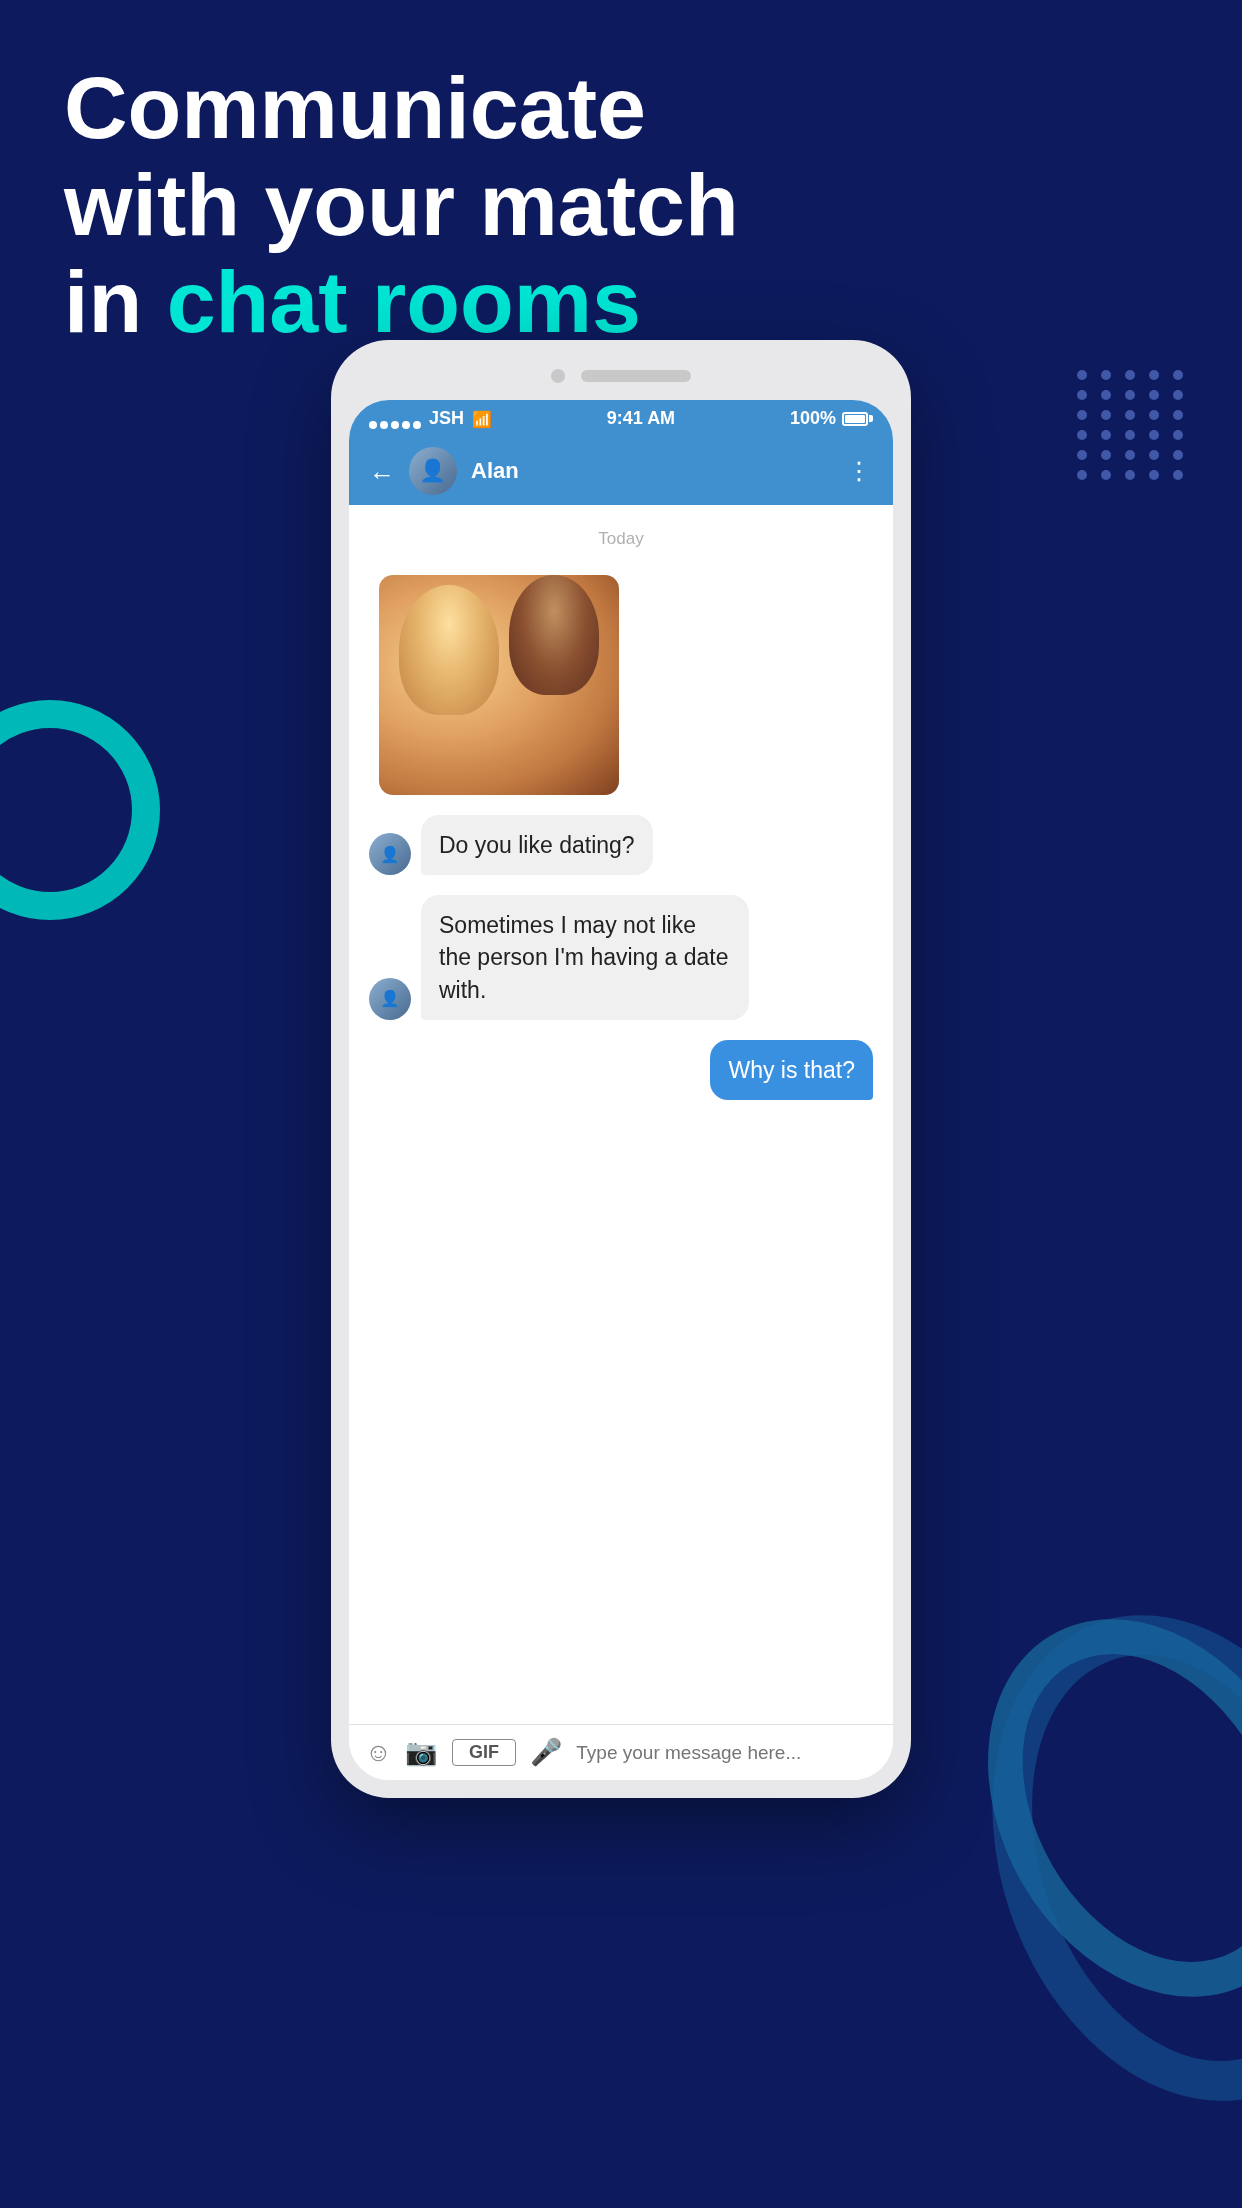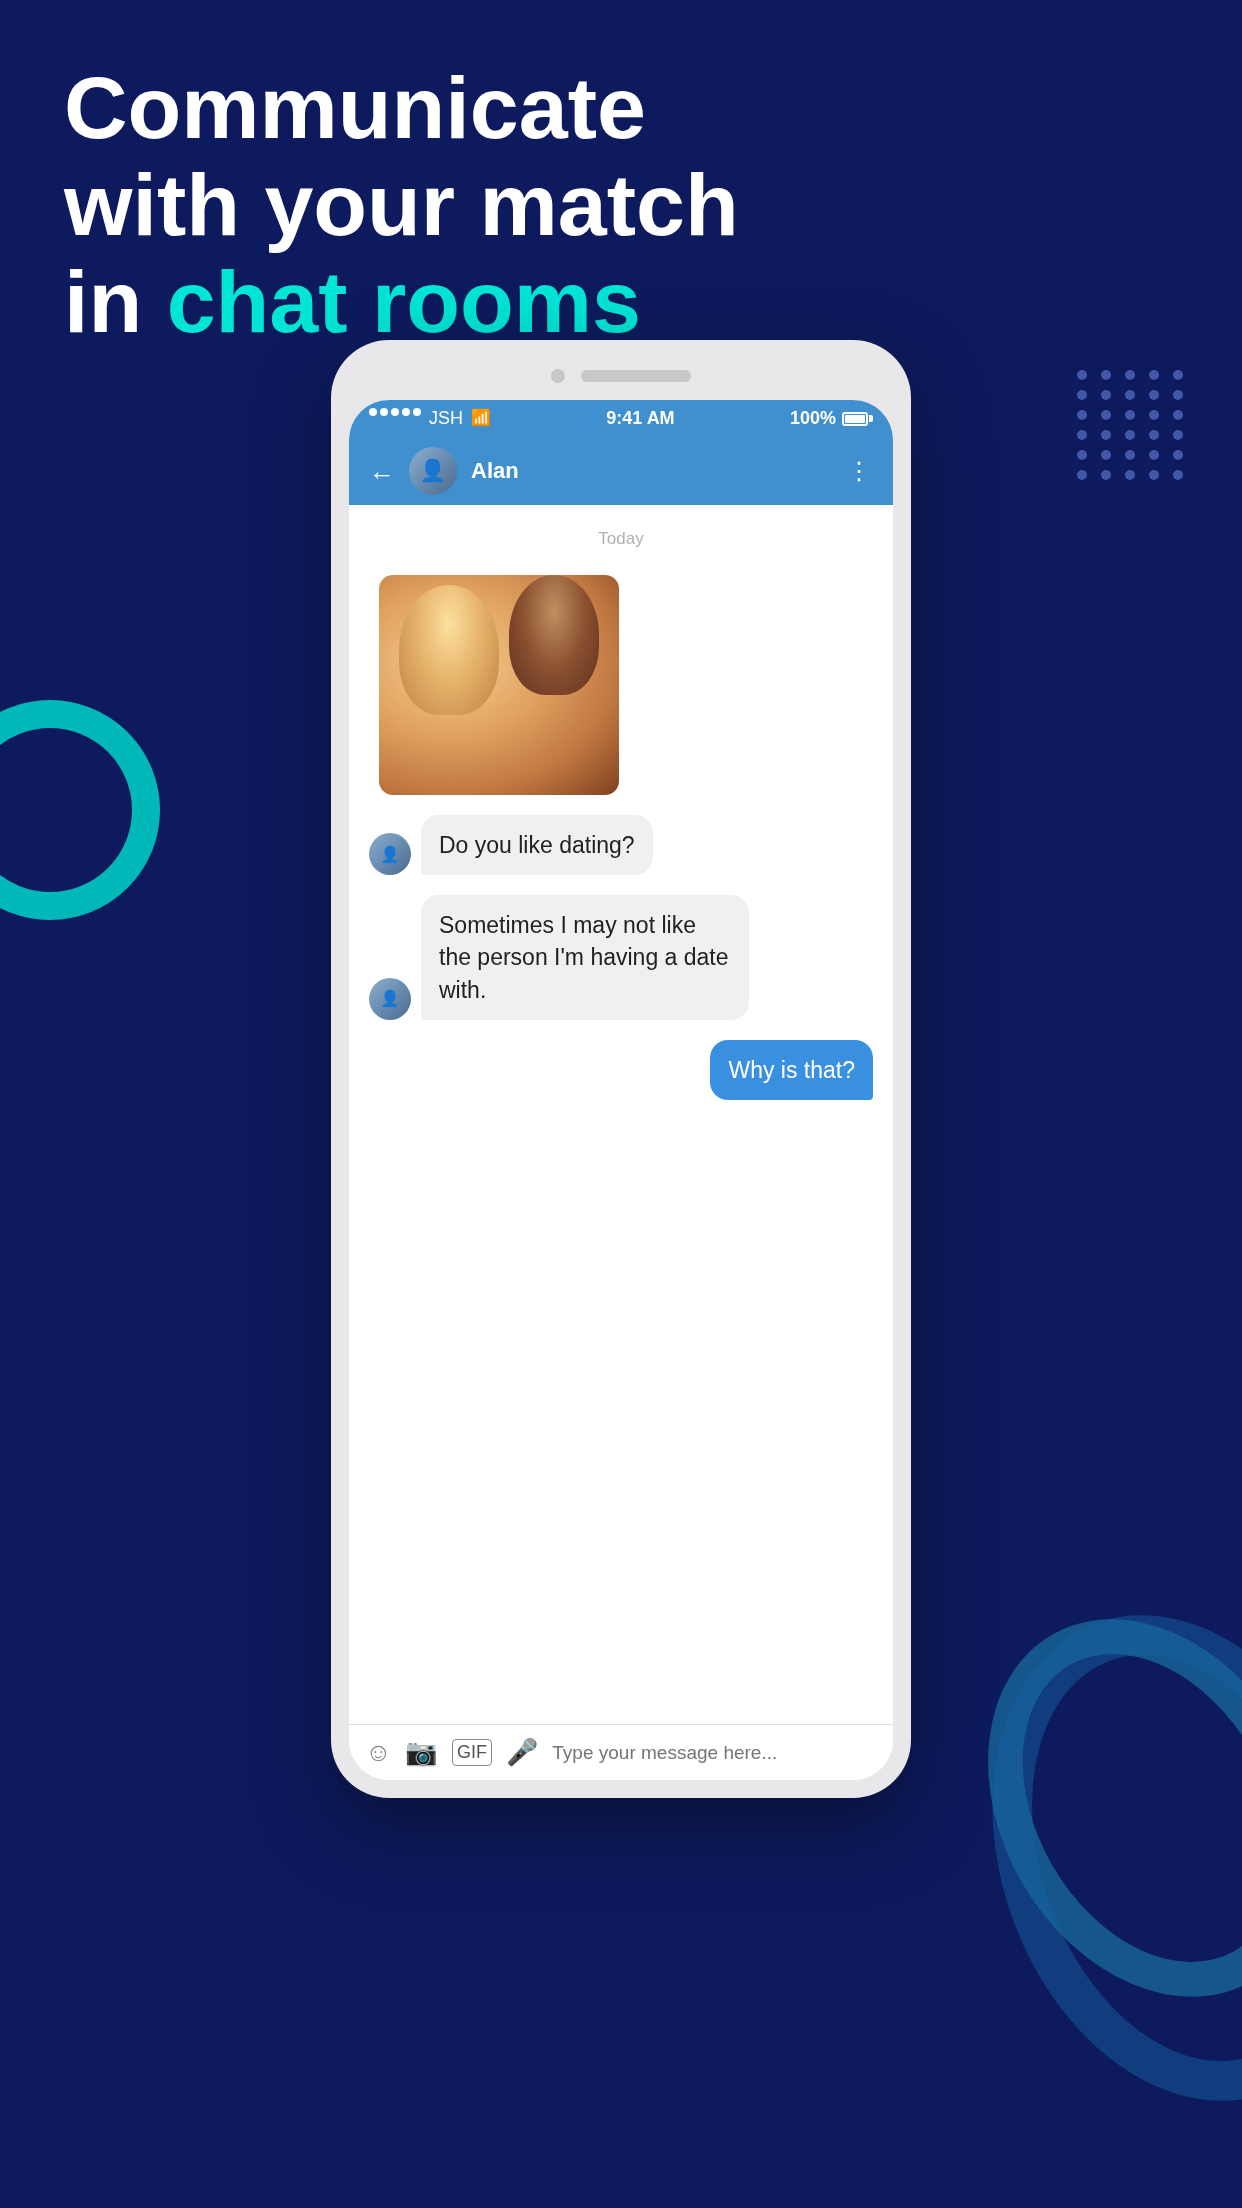--- a/index.html
+++ b/index.html
@@ -112,25 +112,25 @@
       background: #4090d0;
       display: flex;
       justify-content: space-between;
       align-items: center;
       padding: 8px 20px;
       flex-shrink: 0;
     }
 
     .status-left {
       display: flex;
-      align-items: flex-start;
+      align-items: flex-end;
       gap: 8px;
       color: white;
       font-size: 18px;
-      font-weight: 400;
+      font-weight: 700;
     }
 
     .status-dots {
       display: flex;
       gap: 3px;
     }
 
     .status-dot {
       width: 8px;
       height: 8px;
@@ -567,21 +567,21 @@
           <div class="msg-bubble outgoing">
             <span>Why is that?</span>
           </div>
         </div>
 
       </div>
 
       <div class="input-bar">
         <span class="input-icon">☺</span>
         <span class="input-icon">📷</span>
-        <span class="input-icon" style="font-size:18px; font-weight:normal; border:1.5px solid #888; border-radius:4px; padding:2px 4px; color:#555;">GIF</span>
+        <span class="input-icon" style="font-size:18px; font-weight:bold; border:1.5px solid #888; border-radius:4px; padding:2px 16px; color:#555;">GIF</span>
         <span class="input-icon">🎤</span>
         <input class="input-field" type="text" readonly="" placeholder="Type your message here..." style="">
       </div>
 
     </div>
 
   </div>
 
 </div>
 

